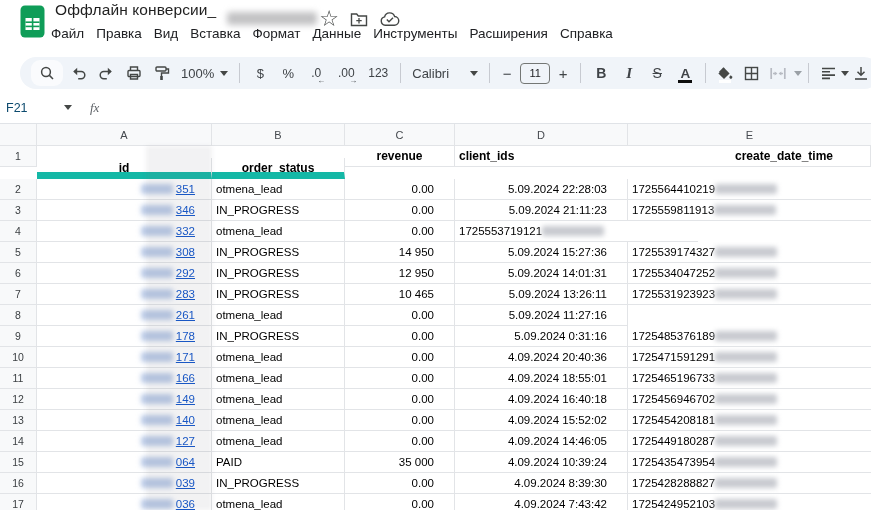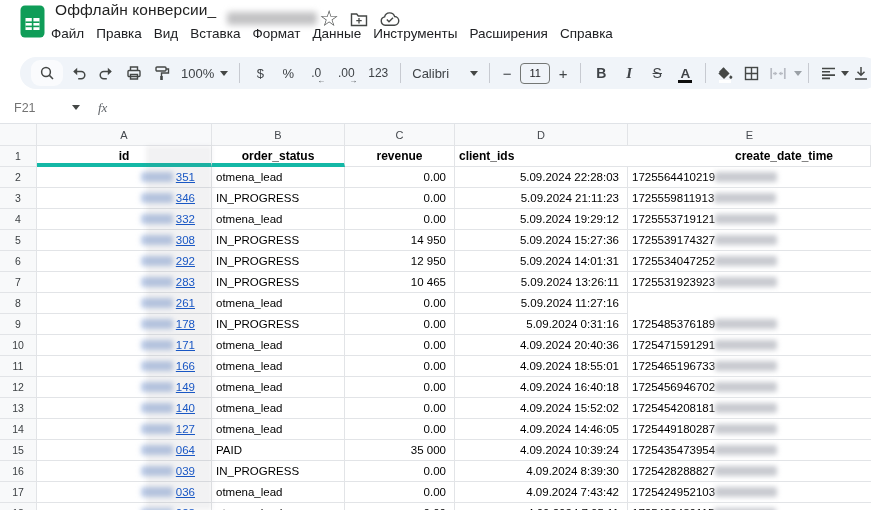--- a/index.html
+++ b/index.html
@@ -30,38 +30,38 @@
   svg.icon { display:block; }
   .fontsize-box { width:30px; height:21px; border:1px solid #747775; border-radius:4px; flex:none;
     display:flex; align-items:center; justify-content:center; font-size:11px; color:#202124; margin:0 2px; }
   .sub-arrow { position:absolute; bottom:1px; font-size:8px; color:#3f4347; }
   .u-bar { position:absolute; bottom:3px; left:6px; right:6px; height:3px; background:#0e0e0e; }
   .u-bar.white { background:#ffffff; height:3px; }
 
   
   #formulabar { left:0; top:92px; width:871px; height:32px; border-bottom:1px solid #e0e3e7;
     display:flex; align-items:center; }
-  #namebox { font-size:12.5px; color:#737373; margin-left:14px; width:58px; }
+  #namebox { font-size:12.5px; color:#0c4a6e; margin-left:6px; width:58px; }
   #fx { font-size:13px; color:#5f6368; font-style:italic; margin-left:18px;
     font-family:"Liberation Serif", serif; }
 
   
   #grid { left:0; top:124px; width:871px; height:386px; overflow:hidden; }
   .gline { display:flex; }
   .cell { flex:none; border-right:1px solid #e2e4e7; border-bottom:1px solid #e2e4e7;
     height:21px; line-height:20px; font-size:11.5px; color:#000; overflow:hidden; white-space:nowrap; }
   .hdrcell { background:#f8f9fa; text-align:center; color:#45494e; font-size:11px; height:22px; line-height:22px; }
   .rowno { background:#f8f9fa; text-align:center; color:#3c4043; font-size:10.5px; }
   .c-0 { width:37px; } .c-1 { width:175px; } .c-2 { width:133px; } .c-3 { width:110px; }
   .c-4 { width:173px; } .c-5 { width:243px; border-right:none !important; }
   .cell.al { text-align:left; padding-left:4px; }
-  .cell.ar { text-align:right; padding-right:8px; }
+  .cell.ar { text-align:right; padding-right:20px; }
   .cell.ac { text-align:center; }
   .cell.bold { font-weight:bold; font-size:12px; }
-  .cell.darkline { border-bottom:4px solid #14b8a6; }
+  .cell.darkline { border-bottom:7px solid #14b8a6;margin-top:12px; }
   .idlink { color:#1155cc; text-decoration:underline; }
   .blob { display:inline-block; height:10px; border-radius:2px; filter:blur(2.5px); vertical-align:middle; }
   .blob.id { width:32px; background:rgba(170,190,225,0.8); margin-right:3px; }
   .blob.client { width:62px; background:rgba(197,199,205,0.95); margin-left:0; }
   #col-a-strip { left:146px; top:146px; width:66px; height:364px; background:rgba(110,115,125,0.09);
     filter:blur(2px); pointer-events:none; }
   .acell-flex { display:flex; align-items:center; justify-content:flex-end; padding-right:16px; }
   .ecell-flex { display:flex; align-items:center; padding-left:4px; }
 </style>
 </head>
@@ -259,21 +259,20 @@
       </div>
     </div>
     <div class="gline">
       <div class="cell rowno c-0">4</div>
       <div class="cell c-1 acell-flex">
         <span class="blob id"></span>
         <span class="idlink">332</span>
       </div>
       <div class="cell al c-2">otmena_lead</div>
       <div class="cell ar c-3">0.00</div>
-      <div class="cell ar c-4">5.09.2024 19:29:12</div>
       <div class="cell c-5 ecell-flex">
         <span>1725553719121</span>
         <span class="blob client"></span>
       </div>
     </div>
     <div class="gline">
       <div class="cell rowno c-0">5</div>
       <div class="cell c-1 acell-flex">
         <span class="blob id"></span>
         <span class="idlink">308</span>

